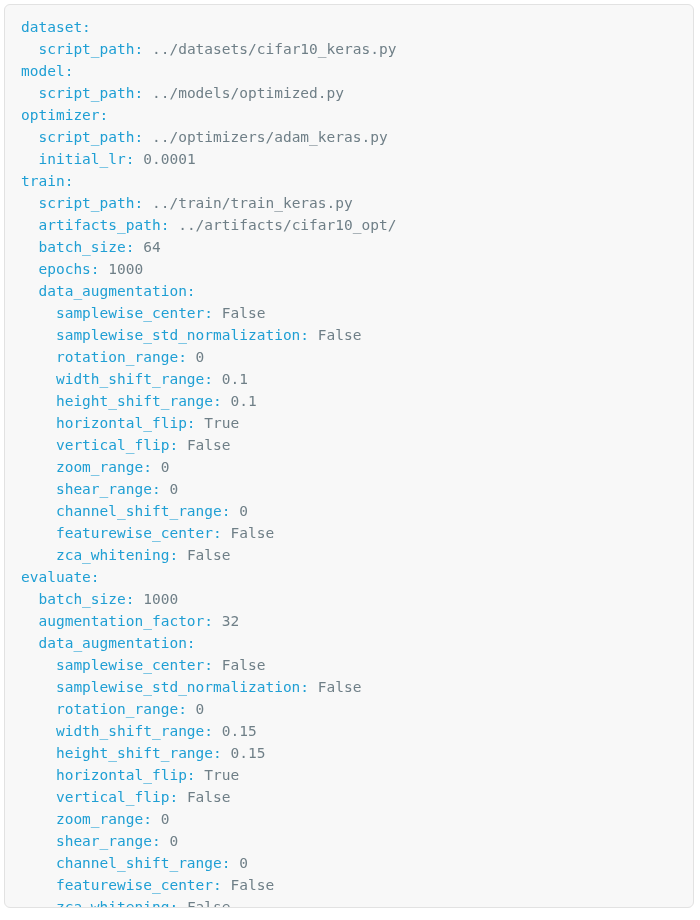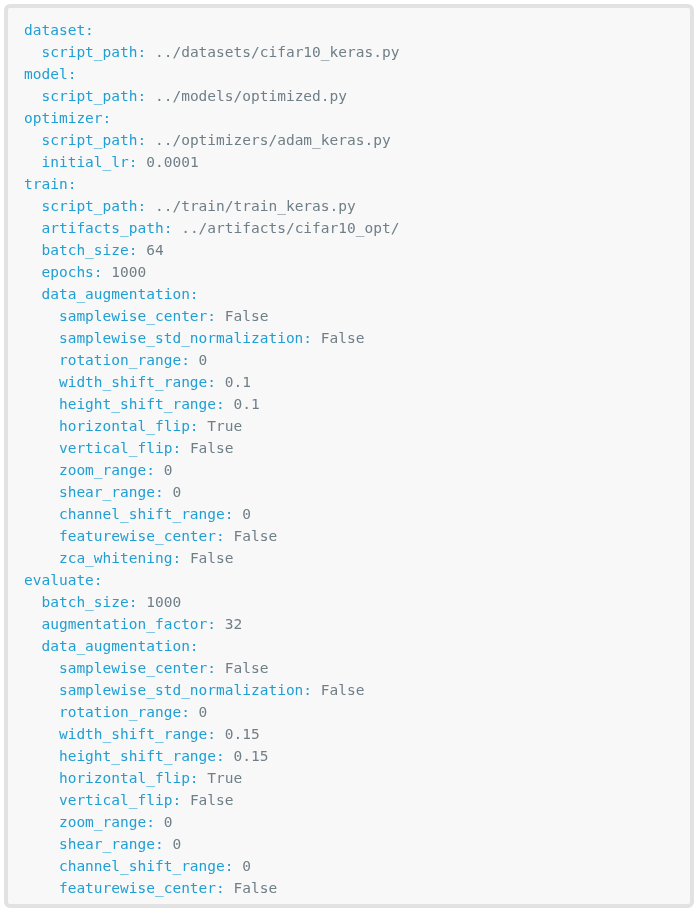--- a/index.html
+++ b/index.html
@@ -14,21 +14,21 @@
     font-family: "DejaVu Sans Mono", monospace;
   }
   #yaml-card {
     position: absolute;
     left: 4px;
     top: 4px;
     width: 690px;
     height: 904px;
     box-sizing: border-box;
     background: #f8f8f8;
-    border: 4px solid #14b8a6;
+    border: 1px solid #14b8a6;
     border-radius: 6px;
     padding: 11px 0 11px 0;
     overflow: hidden;
   }
   .code-body {
     font-family: "DejaVu Sans Mono", monospace;
     font-size: 14.5px;
     line-height: 22px;
     white-space: pre;
     -webkit-font-smoothing: antialiased;

